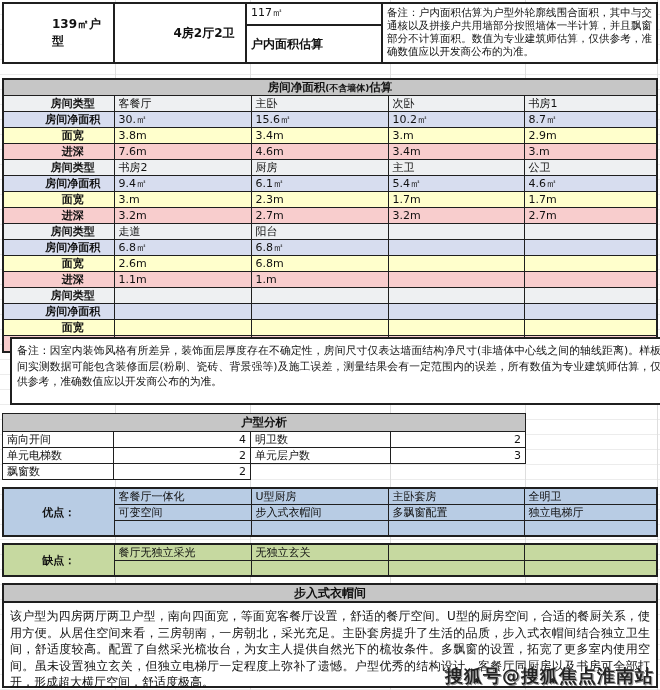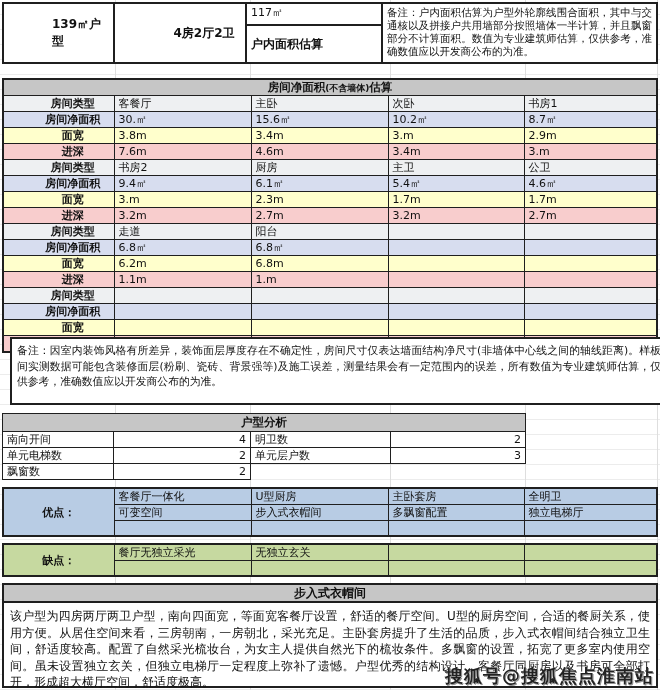--- a/index.html
+++ b/index.html
@@ -174,21 +174,21 @@
     </tr>
     <tr class="r-area">
       <td class="lbl">房间净面积</td>
       <td>6.8㎡</td>
       <td>6.8㎡</td>
       <td></td>
       <td></td>
     </tr>
     <tr class="r-width">
       <td class="lbl">面宽</td>
-      <td>6.2m</td>
+      <td>2.6m</td>
       <td>6.8m</td>
       <td></td>
       <td></td>
     </tr>
     <tr class="r-depth">
       <td class="lbl">进深</td>
       <td>1.1m</td>
       <td>1.m</td>
       <td></td>
       <td></td>

